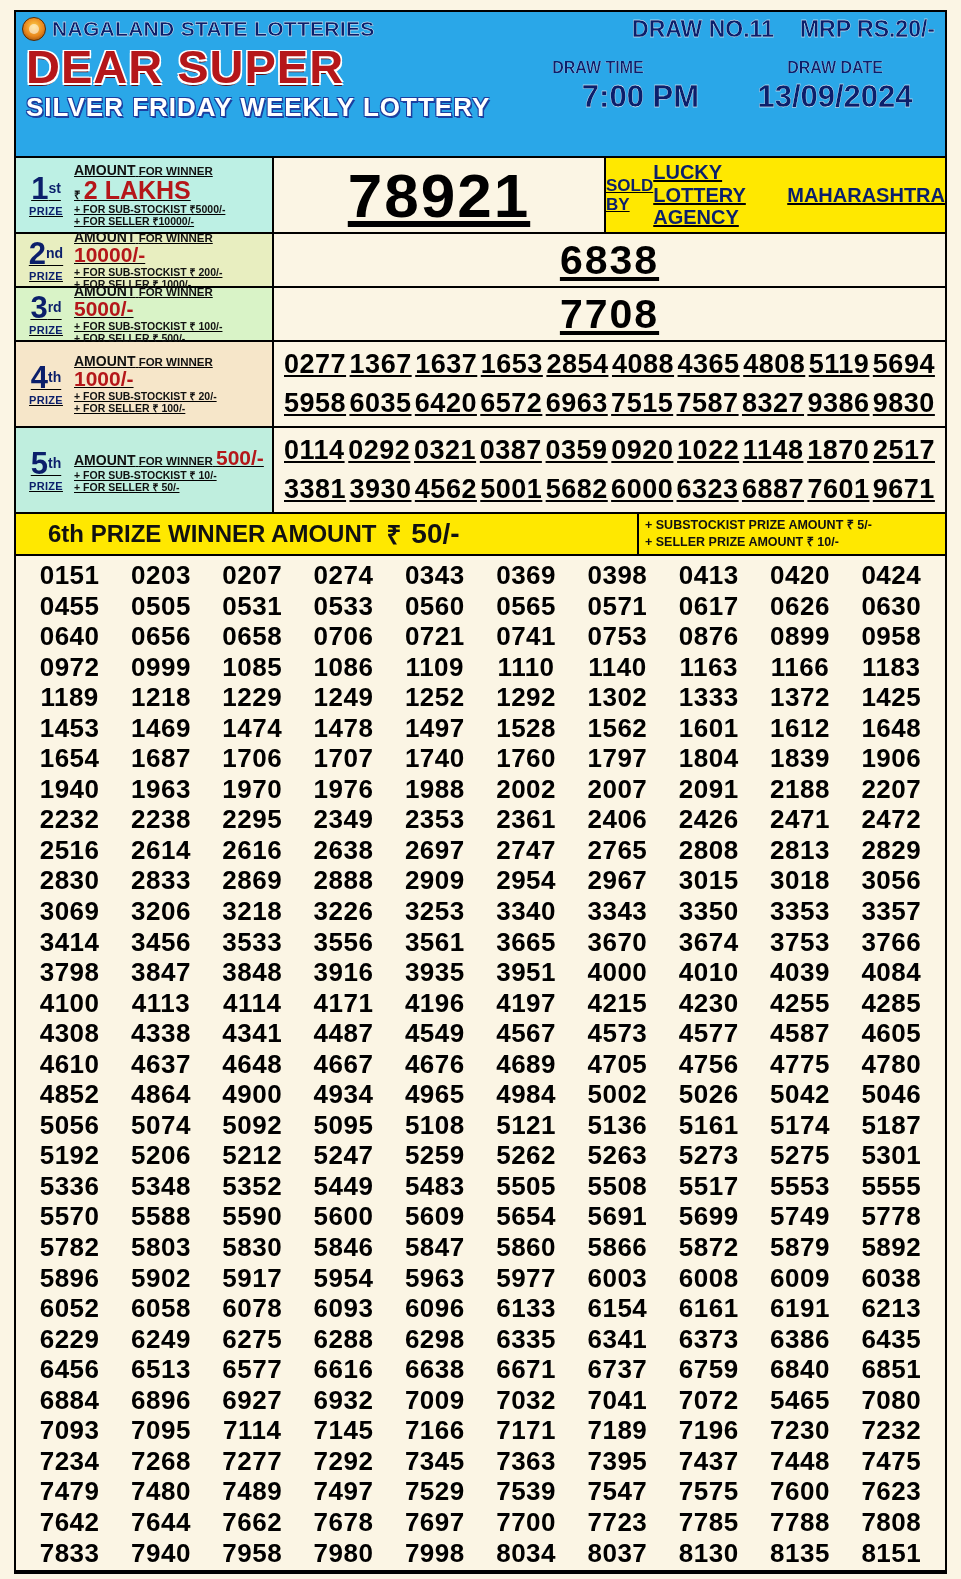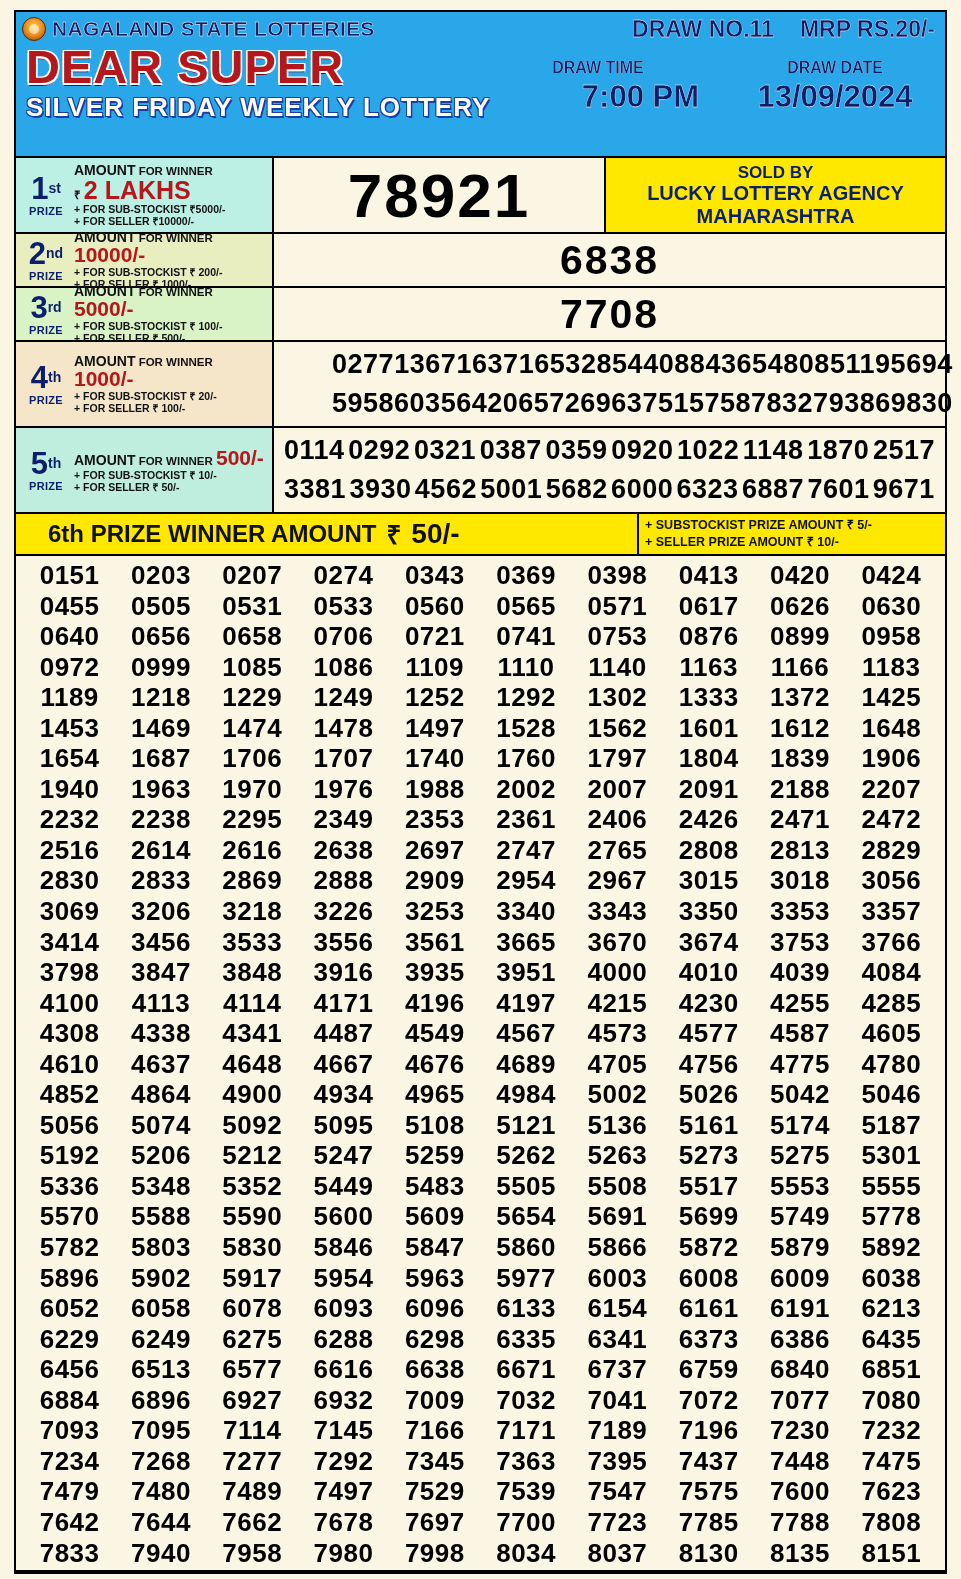--- a/index.html
+++ b/index.html
@@ -101,21 +101,21 @@
     display:flex;justify-content:flex-end;align-items:baseline;gap:36px;
     font-weight:bold;font-size:31px;margin-top:2px;
     -webkit-text-stroke:.3px #fff;
   }
   .hr-row3 .dtime{min-width:150px;text-align:right;}
   .hr-row3 .ddate{min-width:200px;text-align:center;}
   .hr-row2 .l1{min-width:150px;text-align:center;}
   .hr-row2 .l2{min-width:200px;text-align:center;}
 
   
-  .prizerow{display:flex;border-bottom:2px solid #000;}
+  .prizerow{display:flex;border-bottom:2px solid #000;text-decoration:underline;}
   .prize-label{
     width:258px;min-width:258px;
     box-sizing:border-box;
     border-right:2px solid #000;
     display:flex;align-items:center;
     padding:1px 2px;
   }
   .p1{background:#bdf0e4;}
   .p2{background:#e8eec0;}
   .p3{background:#d9f3c7;}
@@ -136,32 +136,32 @@
   .amt-l1 .lakhs{font-size:25px;color:#b5171a;}
   .amt-sub{font-size:10.5px;font-weight:bold;color:#111;margin-top:1px;white-space:nowrap;}
 
   .prize-value{
     flex:1;display:flex;align-items:center;justify-content:center;
     font-weight:bold;
   }
   .row1{height:74px;}
   .row2{height:52px;}
   .row3{height:52px;}
-  .row4{height:84px;gap:48px;}
+  .row4{height:84px;}
   .row5{height:84px;}
 
   .firstprize{
     font-size:62px;letter-spacing:2px;color:#000;
     flex:0 0 330px;text-align:center;
   }
   .soldby{
     flex:1;height:100%;
     background:#ffe800;
     border-left:2px solid #000;
-    display:flex;flex-direction:column;align-items:center;justify-content:center;
+    display:flex;flex-direction:row;align-items:center;justify-content:center;
     line-height:1.12;
   }
   .soldby .t{font-size:17px;font-weight:bold;color:#0b1f6b;}
   .soldby .a{font-size:20px;font-weight:bold;color:#0b1f6b;}
   .soldby .c{font-size:20px;font-weight:bold;color:#0b1f6b;}
   .bignum{font-size:41px;letter-spacing:2px;color:#000;}
 
   .numgrid{
     flex:1;display:flex;flex-direction:column;justify-content:center;
     padding:2px 10px;
@@ -739,21 +739,21 @@
         </div>
         <div class="gridline">
           <span>6884</span>
           <span>6896</span>
           <span>6927</span>
           <span>6932</span>
           <span>7009</span>
           <span>7032</span>
           <span>7041</span>
           <span>7072</span>
-          <span>7077</span>
+          <span>5465</span>
           <span>7080</span>
         </div>
         <div class="gridline">
           <span>7093</span>
           <span>7095</span>
           <span>7114</span>
           <span>7145</span>
           <span>7166</span>
           <span>7171</span>
           <span>7189</span>

